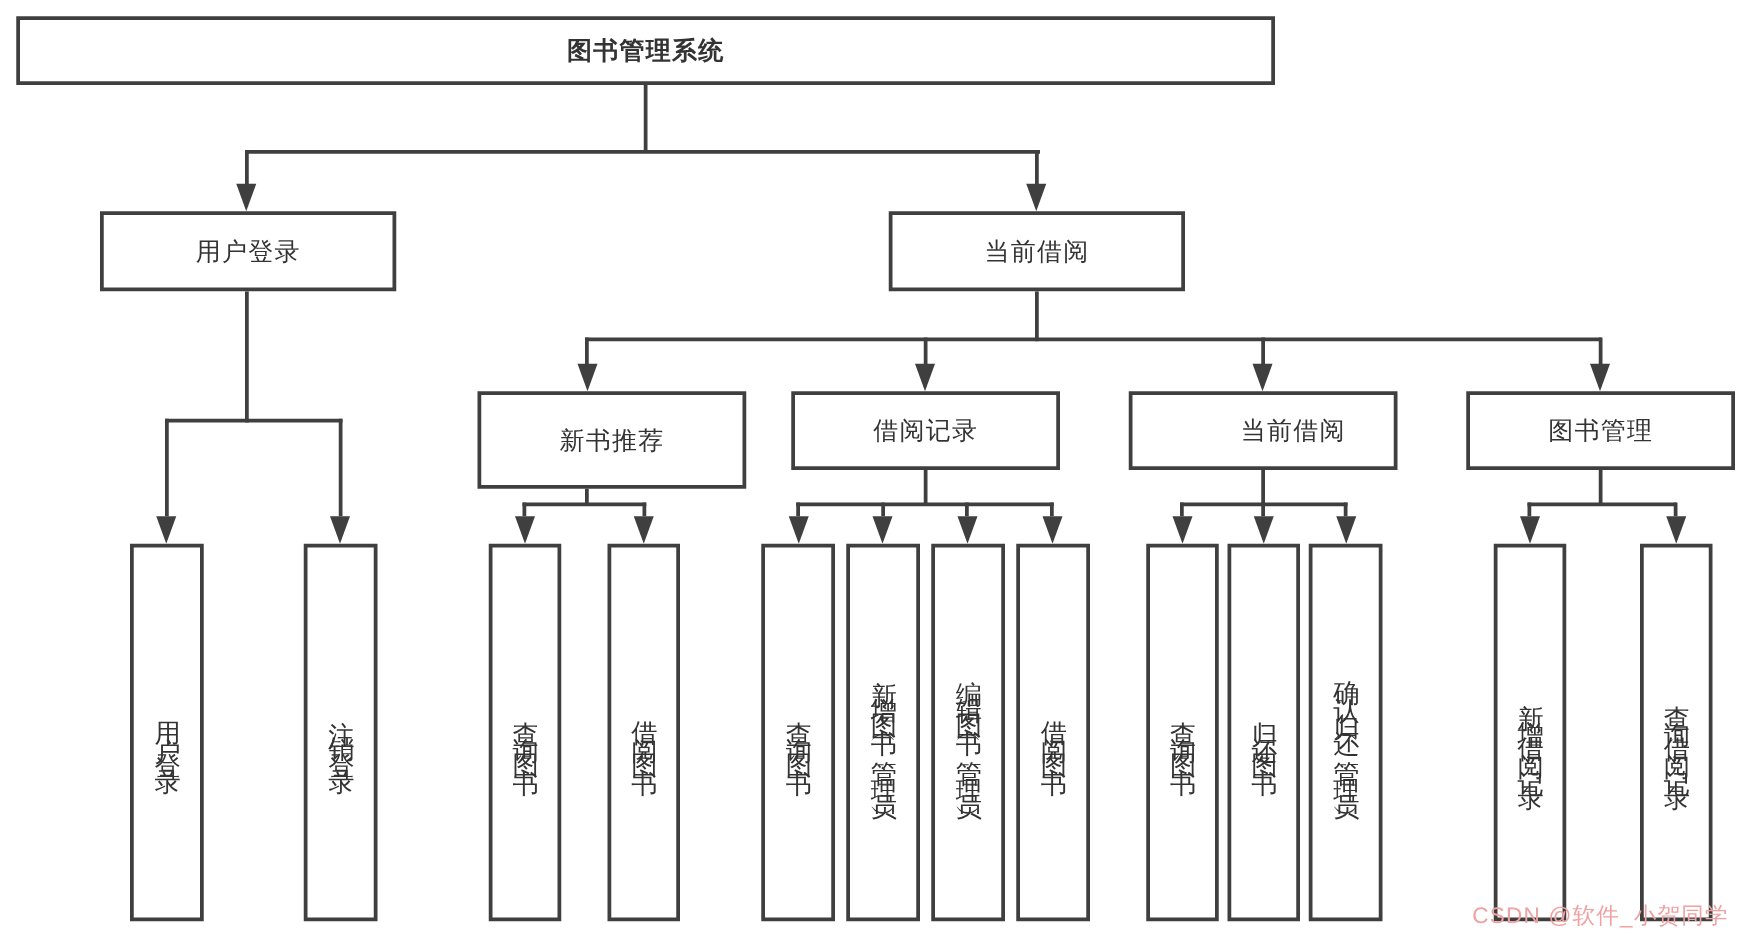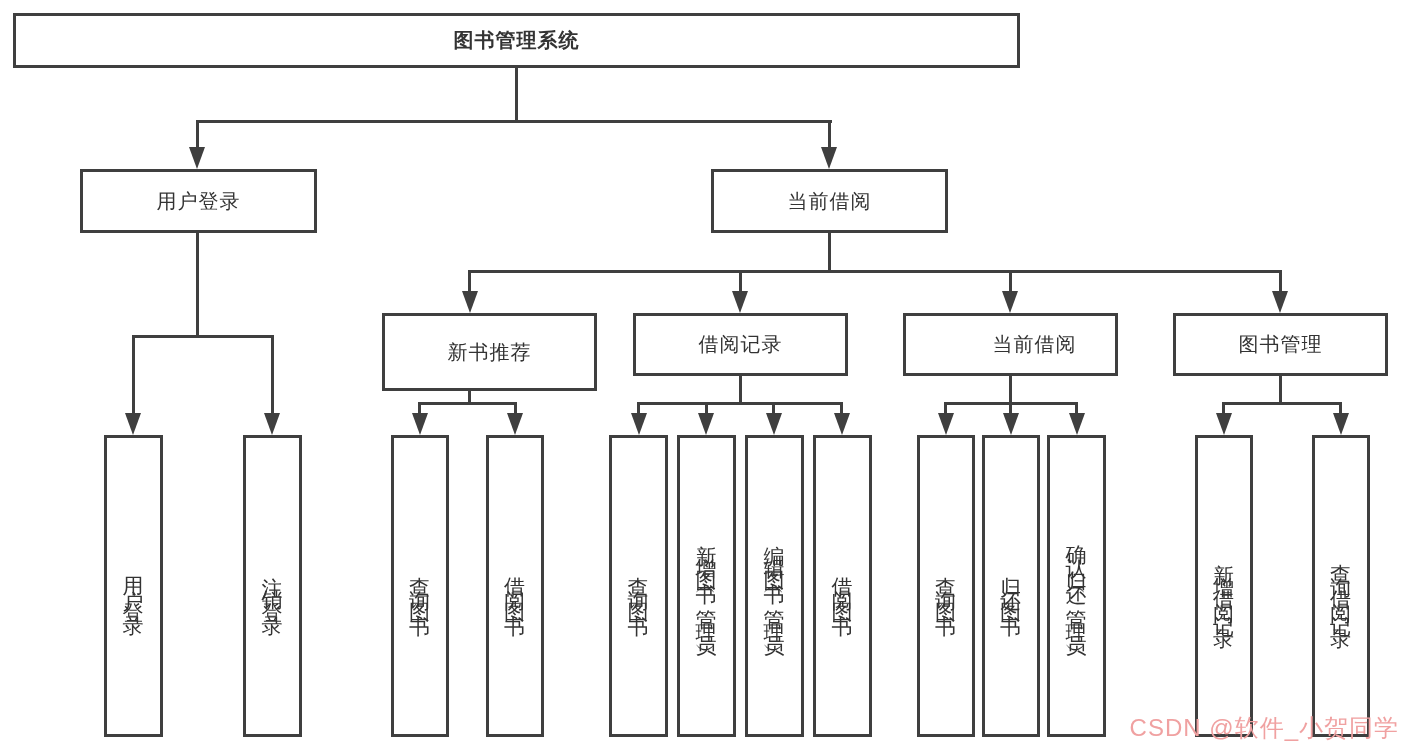--- a/index.html
+++ b/index.html
@@ -37,22 +37,22 @@
   .vline{position:absolute;width:3px;background:var(--line,#3f3f3f);}
   .hline{position:absolute;height:3px;background:var(--line,#3f3f3f);}
   .arrow{
     position:absolute;width:0;height:0;
     border-left:8px solid transparent;
     border-right:8px solid transparent;
     border-top:22px solid var(--line,#3f3f3f);
   }
   .watermark{
     position:absolute;
-    right:6px;bottom:3px;
-    font-size:24px;
+    right:22px;bottom:3px;
+    font-size:18px;
     color:var(--watermark,#f0a1a1);
     white-space:nowrap;
     z-index:10;
     letter-spacing:1px;
   }
 </style>
 </head>
 <body>
 
 <div class="canvas">

